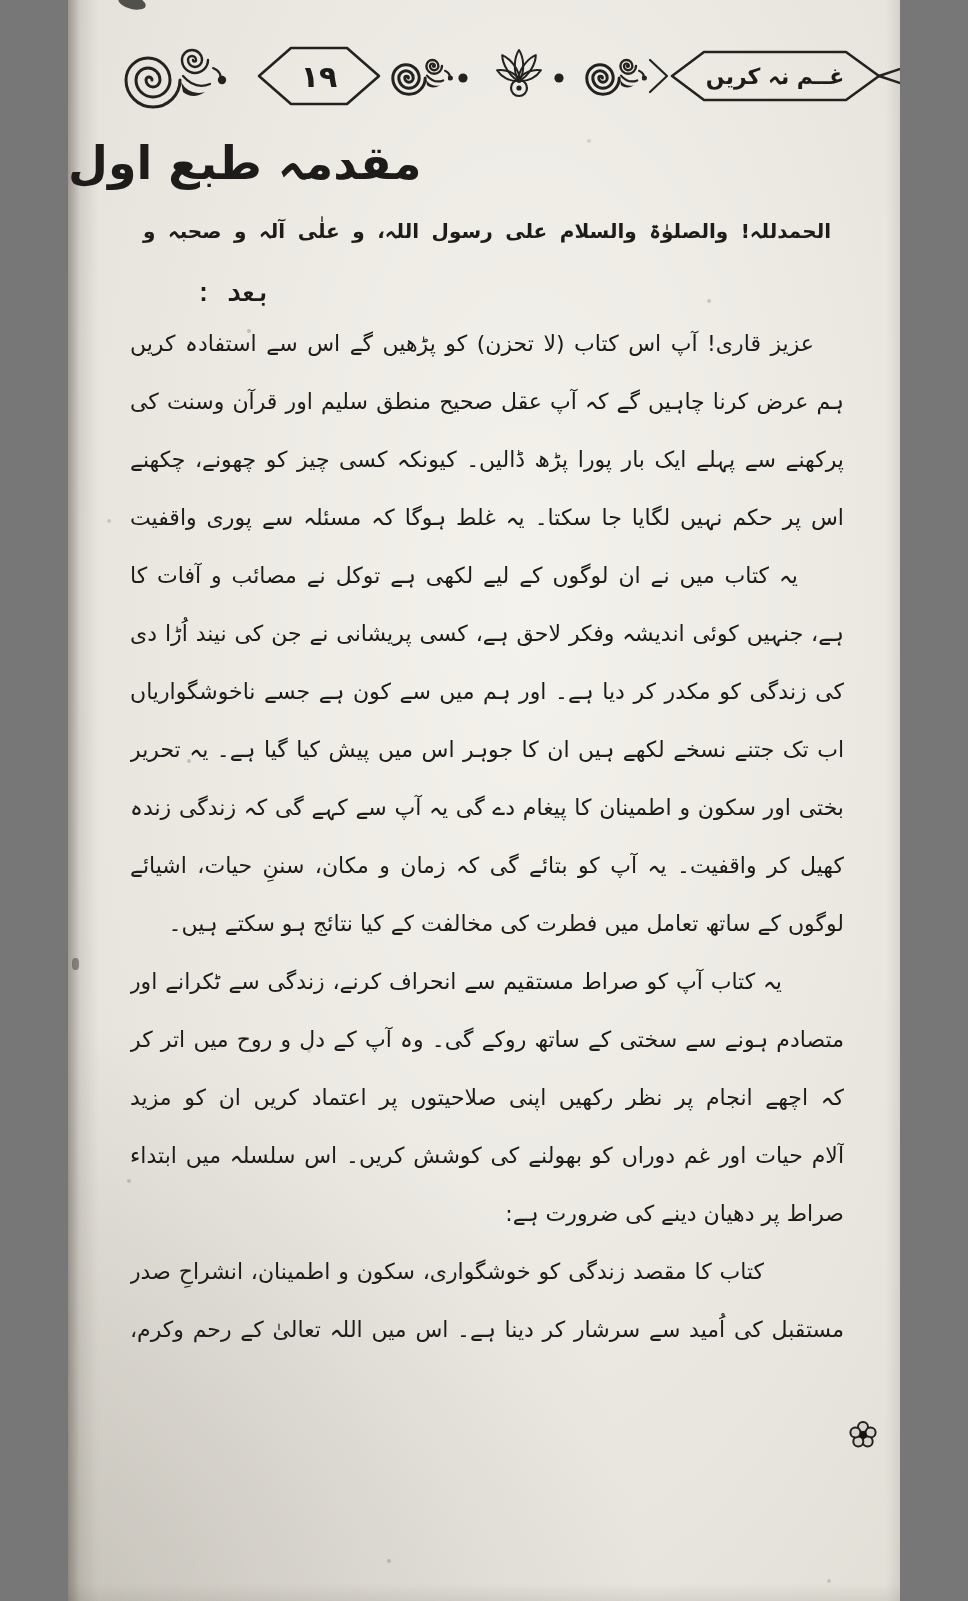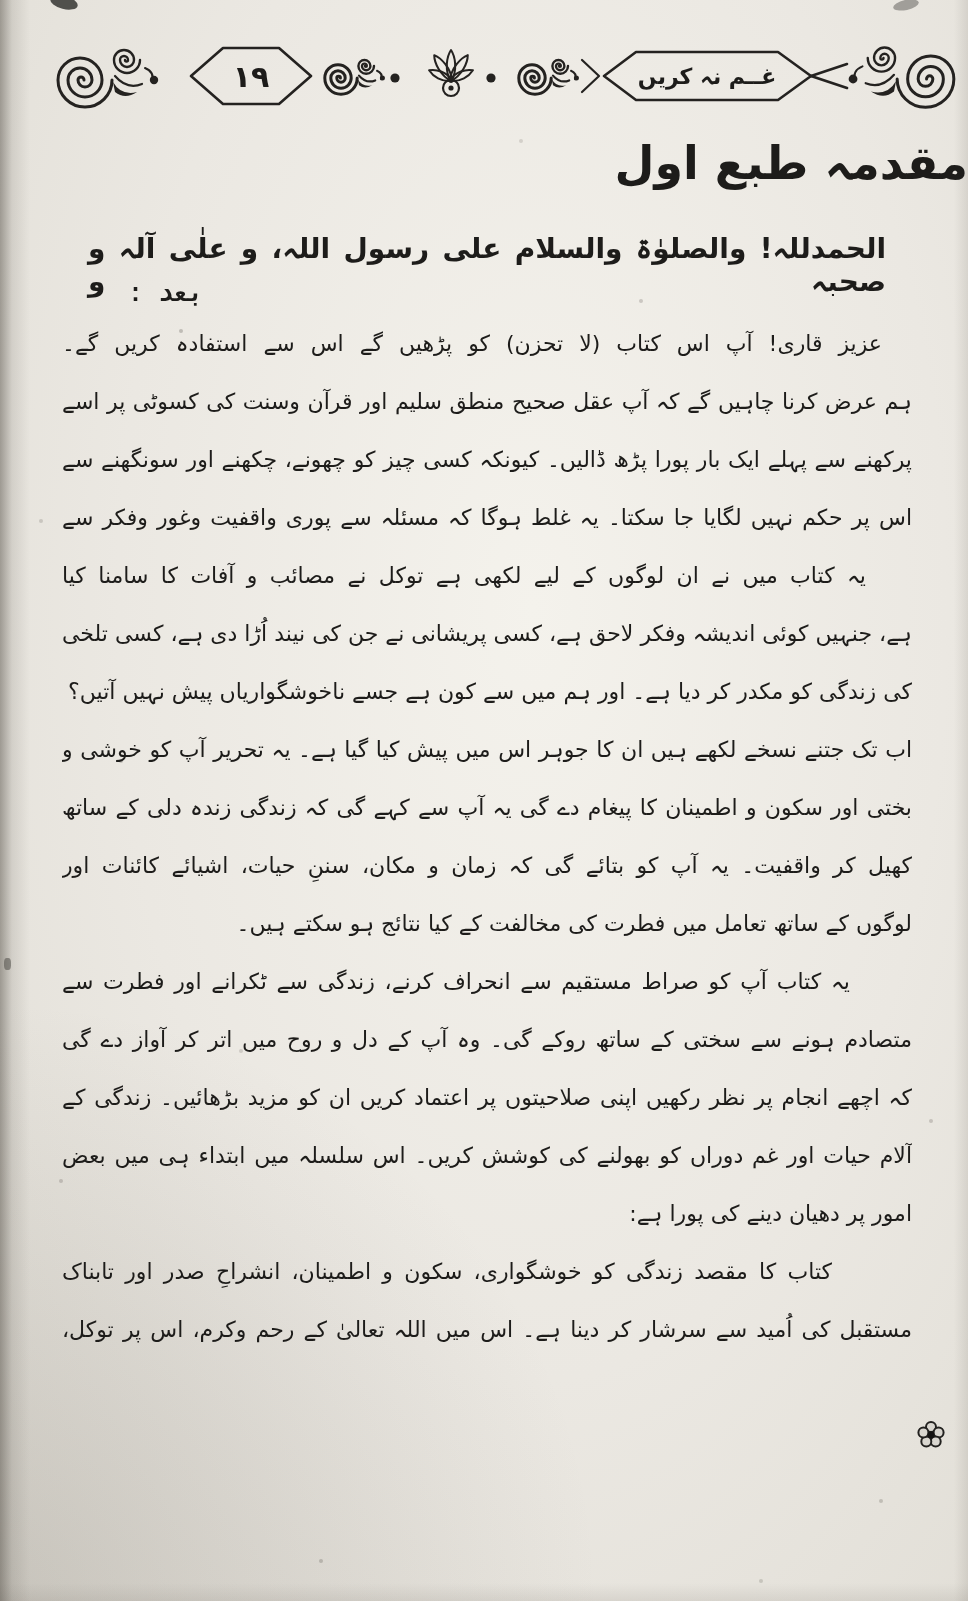--- a/index.html
+++ b/index.html
@@ -1,18 +1,18 @@
 <!DOCTYPE html>
 <html lang="ur" dir="rtl"><head>
 <meta charset="utf-8">
 <style>
   html,body{margin:0;padding:0;background:#777;}
   .page{
     position:relative;
-    width:968px;height:1601px;
+    width:832px;height:1601px;
     margin:0 auto;
     overflow:hidden;
     font-family:"DejaVu Sans",sans-serif;
     color:#1d1c1a;
     background:
       radial-gradient(circle at 0% 100%, rgba(110,104,96,.22), transparent 32%),
       radial-gradient(ellipse at 55% 38%, #f4f2ec 0%, #ebe8e2 55%, #e0ddd5 100%);
   }
   .page::before{ 
     content:"";position:absolute;inset:0;pointer-events:none;
@@ -30,25 +30,25 @@
       180px 330px 0 1px rgba(90,85,78,.30), 640px 300px 0 1px rgba(90,85,78,.25),
       120px 760px 0 1px rgba(90,85,78,.28), 905px 690px 0 1px rgba(90,85,78,.30),
       60px 1180px 0 1px rgba(90,85,78,.25), 930px 1120px 0 1px rgba(90,85,78,.25),
       320px 1560px 0 1px rgba(90,85,78,.28), 760px 1580px 0 1px rgba(90,85,78,.22),
       40px 520px 0 1px rgba(90,85,78,.22), 520px 140px 0 1px rgba(90,85,78,.18),
       880px 1500px 0 1px rgba(90,85,78,.26), 240px 1050px 0 1px rgba(90,85,78,.2);}
   .ornament{position:absolute;left:55px;top:40px;width:905px;height:92px;}
   .ornament path,.ornament circle{vector-effect:non-scaling-stroke;}
   .heading{
     position:absolute;top:136px;left:0;width:100%;margin:0;
-    text-align:right;font-size:46px;font-weight:bold;letter-spacing:1px;
+    text-align:left;font-size:46px;font-weight:bold;letter-spacing:1px;
   }
   .arabic{
-    position:absolute;top:216px;right:66px;left:72px;margin:16px;
-    direction:rtl;font-size:28px;font-weight:bold;
+    position:absolute;top:216px;right:66px;left:72px;margin:3px;
+    direction:rtl;font-size:20px;font-weight:bold;
     text-align:justify;text-align-last:justify;
   }
   .baad{
     position:absolute;top:278px;left:128px;margin:0;
     direction:rtl;font-size:25px;font-weight:bold;font-family:Liberation Mono, monospace;
   }
   .body{
     position:absolute;top:315px;left:62px;right:56px;
     direction:rtl;font-size:22px;line-height:58px;
   }
@@ -142,21 +142,21 @@
       <div class="ln">بختی اور سکون و اطمینان کا پیغام دے گی یہ آپ سے کہے گی کہ زندگی زندہ دلی کے ساتھ ہنس</div>
       <div class="ln">کھیل کر واقفیت۔ یہ آپ کو بتائے گی کہ زمان و مکان، سننِ حیات، اشیائے کائنات اور</div>
       <div class="ln end">لوگوں کے ساتھ تعامل میں فطرت کی مخالفت کے کیا نتائج ہو سکتے ہیں۔</div>
     </div>
 
     <div>
       <div class="ln i-l">یہ کتاب آپ کو صراط مستقیم سے انحراف کرنے، زندگی سے ٹکرانے اور فطرت سے</div>
       <div class="ln">متصادم ہونے سے سختی کے ساتھ روکے گی۔ وہ آپ کے دل و روح میں اتر کر آواز دے گی</div>
       <div class="ln">کہ اچھے انجام پر نظر رکھیں اپنی صلاحیتوں پر اعتماد کریں ان کو مزید بڑھائیں۔ زندگی کے تکدر،</div>
       <div class="ln">آلام حیات اور غم دوراں کو بھولنے کی کوشش کریں۔ اس سلسلہ میں ابتداء ہی میں بعض اہم</div>
-      <div class="ln end">امور پر دھیان دینے کی پورا ہے:</div>
+      <div class="ln end">صراط پر دھیان دینے کی ضرورت ہے:</div>
     </div>
 
     <div>
       <div class="ln i-xl">کتاب کا مقصد زندگی کو خوشگواری، سکون و اطمینان، انشراحِ صدر اور تابناک</div>
       <div class="ln">مستقبل کی اُمید سے سرشار کر دینا ہے۔ اس میں اللہ تعالیٰ کے رحم وکرم، اس پر توکل، حسن ظن،</div>
     </div>
 
     <svg class="bullet-flower" viewBox="0 0 30 30" fill="#d9d6cf" stroke="#22211f" stroke-width="2">
       <circle cx="15" cy="7" r="5"></circle>
       <circle cx="22.6" cy="12.5" r="5"></circle>

